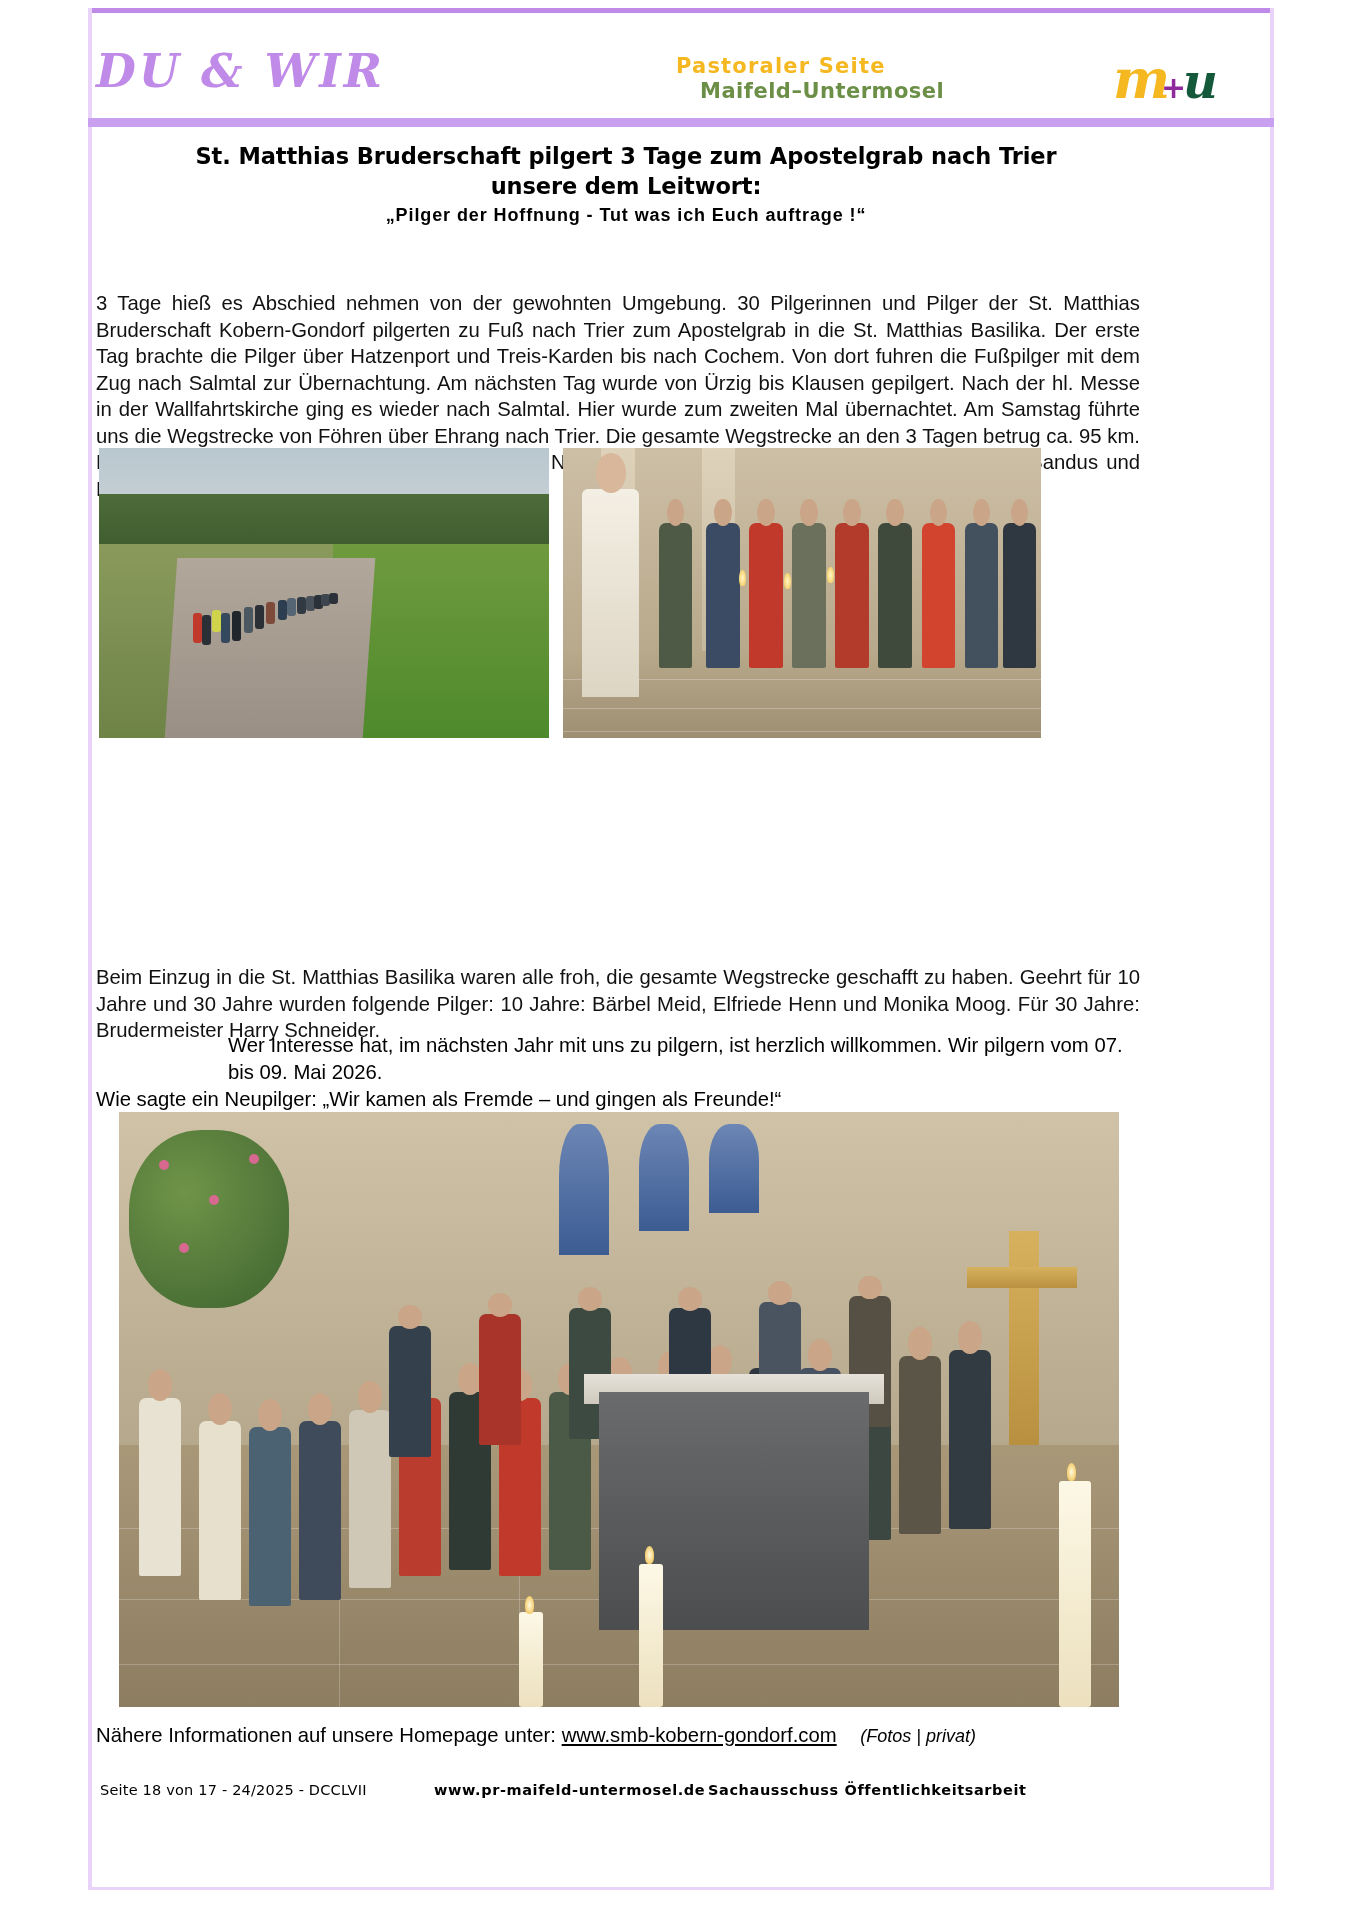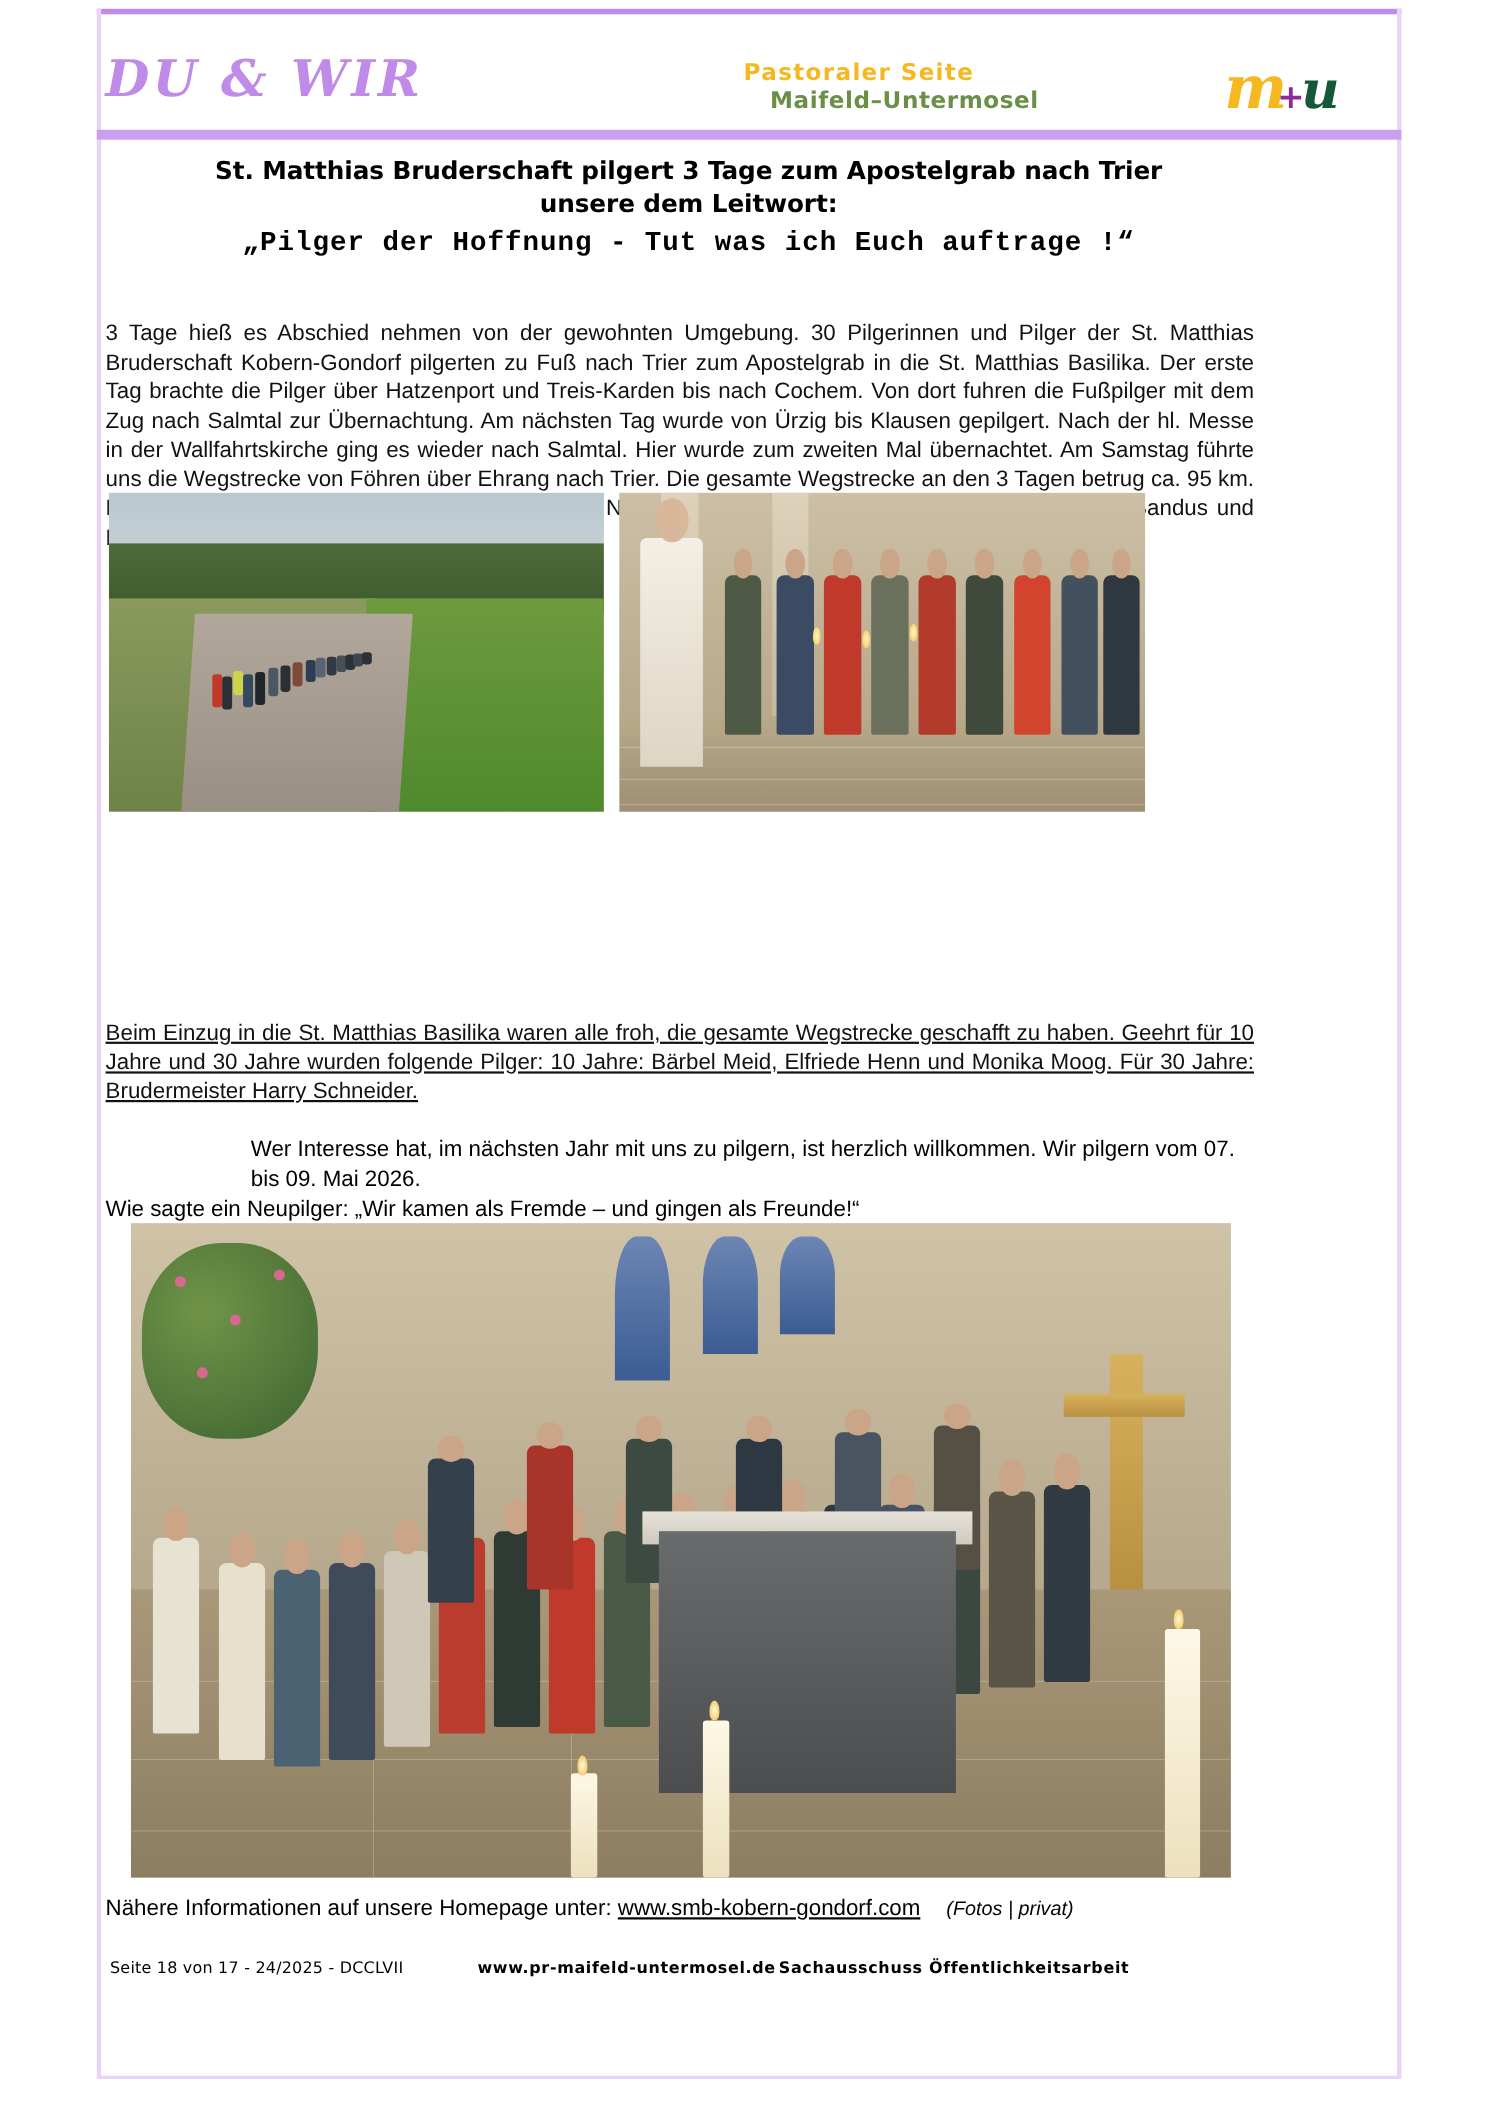--- a/index.html
+++ b/index.html
@@ -113,40 +113,40 @@
   }
   .headline .h-l1,
   .headline .h-l2 {
     font-family: "DejaVu Sans", sans-serif;
     font-weight: bold;
     font-size: 22.5px;
     line-height: 1.33;
     letter-spacing: -0.1px;
   }
   .headline .h-l3 {
-    font-family: Liberation Mono, monospace;
-    font-weight: bold;
-    font-size: 25px;
+    font-family: Liberation Sans, sans-serif;
+    font-weight: bold;
+    font-size: 18px;
     line-height: 1.5;
     letter-spacing: 0.9px;
   }
 
   
   .body-col {
     position: absolute;
     left: 96px;
     width: 1044px;
     font-family: "Liberation Sans", sans-serif;
     font-size: 20.3px;
     line-height: 26.5px;
     text-align: justify;
     color: #111;
   }
   .para-1 { top: 290px; }
-  .para-2 { top: 926px; text-decoration: underline; }
+  .para-2 { top: 964px; }
 
   .indent-block {
     position: absolute;
     left: 228px; top: 1032px;
     width: 912px;
     font-family: "Liberation Sans", sans-serif;
     font-size: 20.3px;
     line-height: 26.5px;
     text-align: left;
   }

